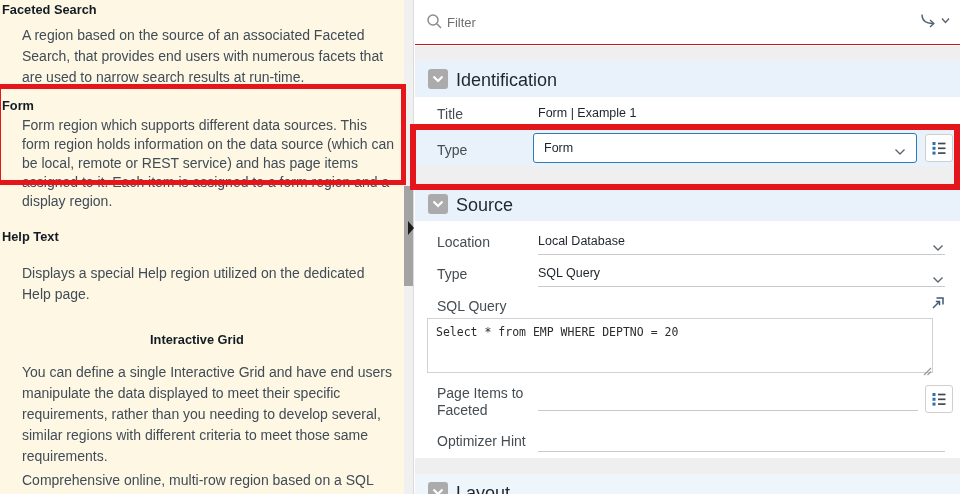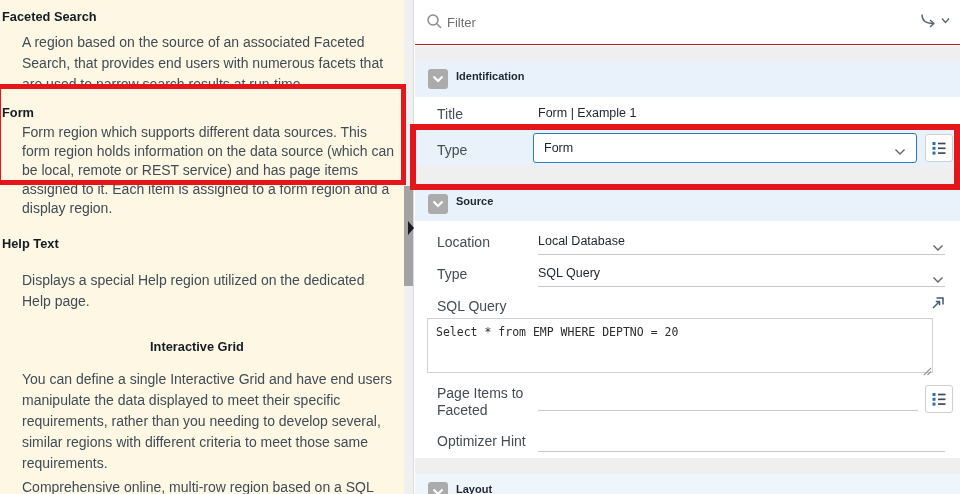--- a/index.html
+++ b/index.html
@@ -5,21 +5,21 @@
   * { box-sizing: border-box; margin: 0; padding: 0; }
   html, body { width: 960px; height: 494px; }
   body {
     position: relative; overflow: hidden; background: #fff;
     font-family: "Liberation Sans", sans-serif;
   }
 
   
   .help-panel {
     position: absolute; left: 0; top: 0; width: 404px; height: 494px;
-    background: #fdf7e4; overflow: hidden; padding: 8px 12px 0 2px;
+    background: #fdf7e4; overflow: hidden; padding: 1px 12px 0 2px;
   }
   .help-h {
     font-size: 12.8px; font-weight: bold; color: #131c24; line-height: 17px;
   }
   .help-p {
     margin-left: 20px; width: 372px; font-size: 14px; color: #414c56;
     line-height: 21px;
   }
   .help-p.tight { line-height: 19px; }
 
@@ -58,22 +58,22 @@
 
   .gray-strip { position: absolute; left: 0; width: 545px; background: #efefef; }
 
   .sec-header { position: absolute; left: 0; width: 545px; background: #e9f2fa; }
   .sec-collapse {
     position: absolute; left: 13px; top: 8px; width: 20px; height: 20px;
     background: #ababab; border-radius: 3px; display: flex;
     align-items: center; justify-content: center;
   }
   .sec-title {
-    position: absolute; left: 41px; top: 9px; font-size: 11px;
-    font-weight: bold; color: #1b2733;
+    position: absolute; left: 41px; top: 9px; font-size: 18px;
+    font-weight: normal; color: #1b2733;
   }
 
   .row-label { position: absolute; left: 22px; font-size: 14px; color: #454c52; }
   .row-value { position: absolute; font-size: 12.5px; color: #1e242a; }
   .underline { position: absolute; height: 1px; background: #c9c9c9; }
   .chev { position: absolute; }
 
   .type-row-hl {
     position: absolute; left: 0; top: 128px; width: 545px; height: 38px;
     background: #e9f2fb;

